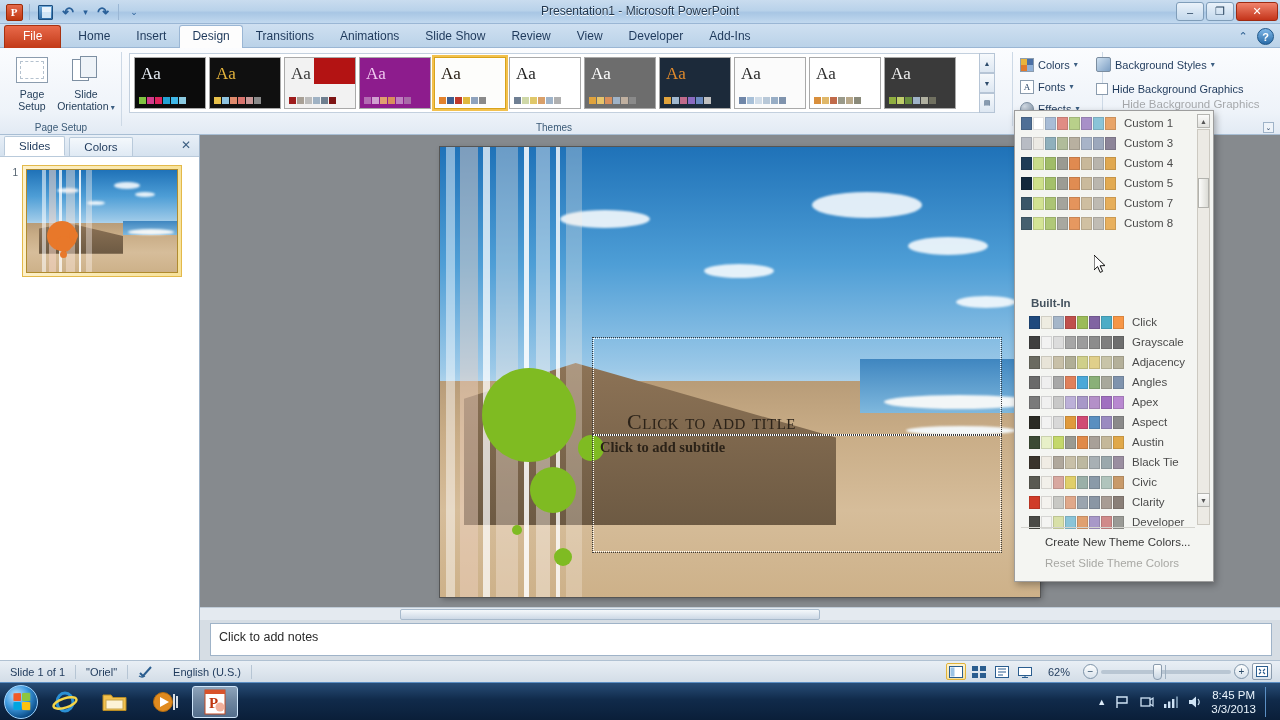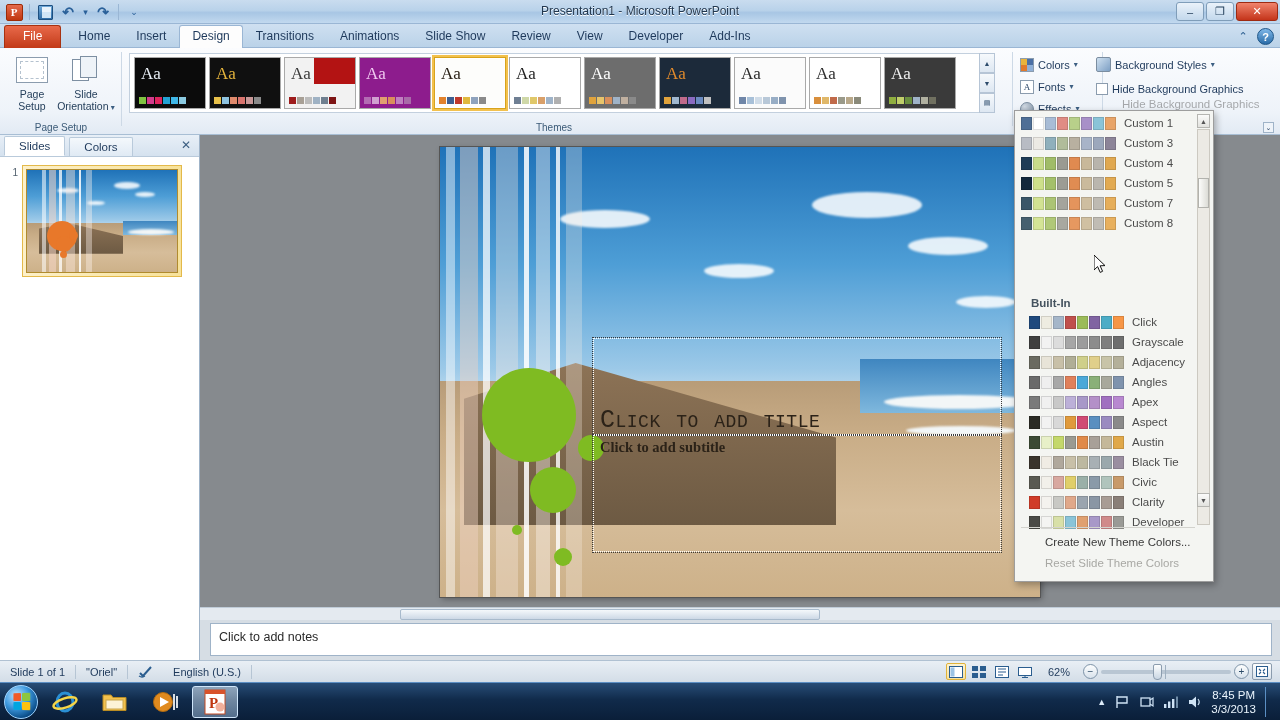--- a/index.html
+++ b/index.html
@@ -176,22 +176,22 @@
   }
   .ph-title {
     left:25.5%; top:42.5%; width:68%; height:21.5%;
     display:flex; align-items:flex-end; padding-bottom:1px;
   }
   .ph-sub {
     left:25.5%; top:64%; width:68%; height:26%;
     padding-top:3px;
   }
   .title-text {
-    font-family:Liberation Mono, monospace; font-size:25px; color:#2b2218;
-    font-variant: small-caps; letter-spacing:.5px; padding-left:6px; line-height:1;
+    font-family:Liberation Serif, serif; font-size:22px; color:#2b2218;
+    font-variant: small-caps; letter-spacing:.5px; padding-left:6px; line-height:1;margin-left:27px;
   }
   .sub-text {
     font-family:"Liberation Serif", serif; font-size:14.5px; font-weight:bold; color:#2b2218; padding-left:6px;
   }
 
   
   .notespane {
     position:absolute; left:200px; top:620px; width:1080px; height:40px; background:#d6dde4;
     padding:3px 8px 0 10px;
   }

